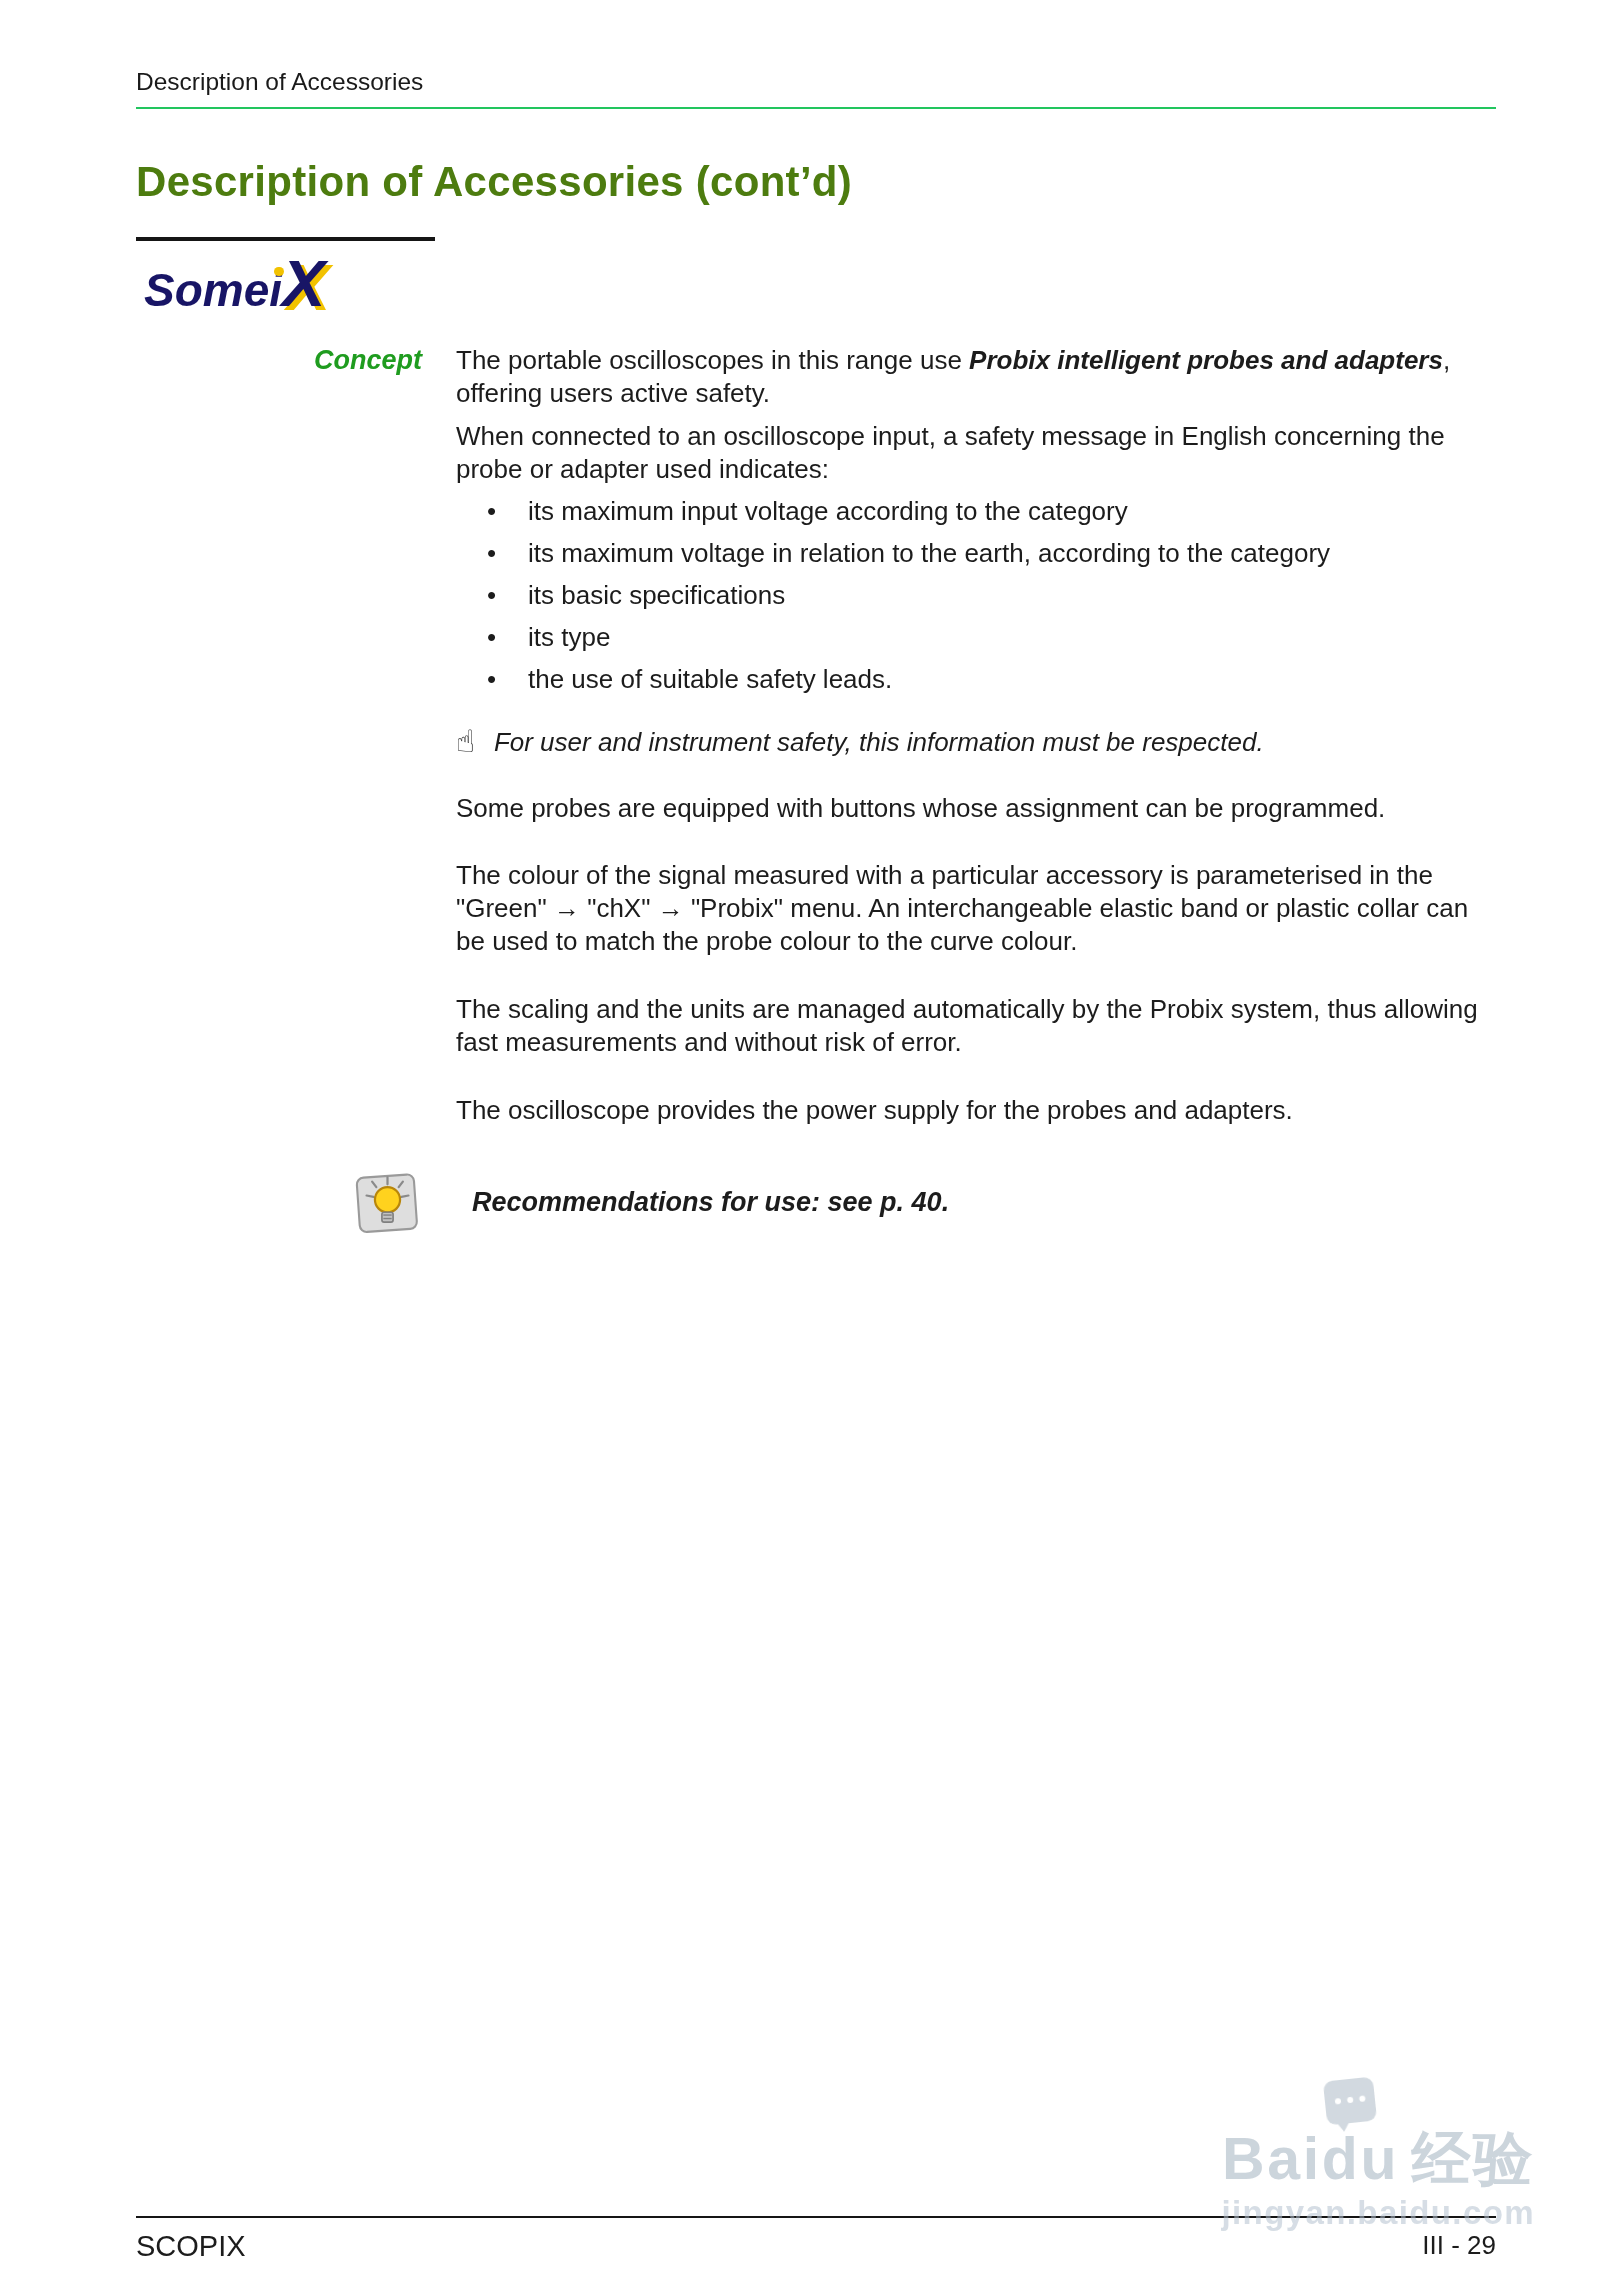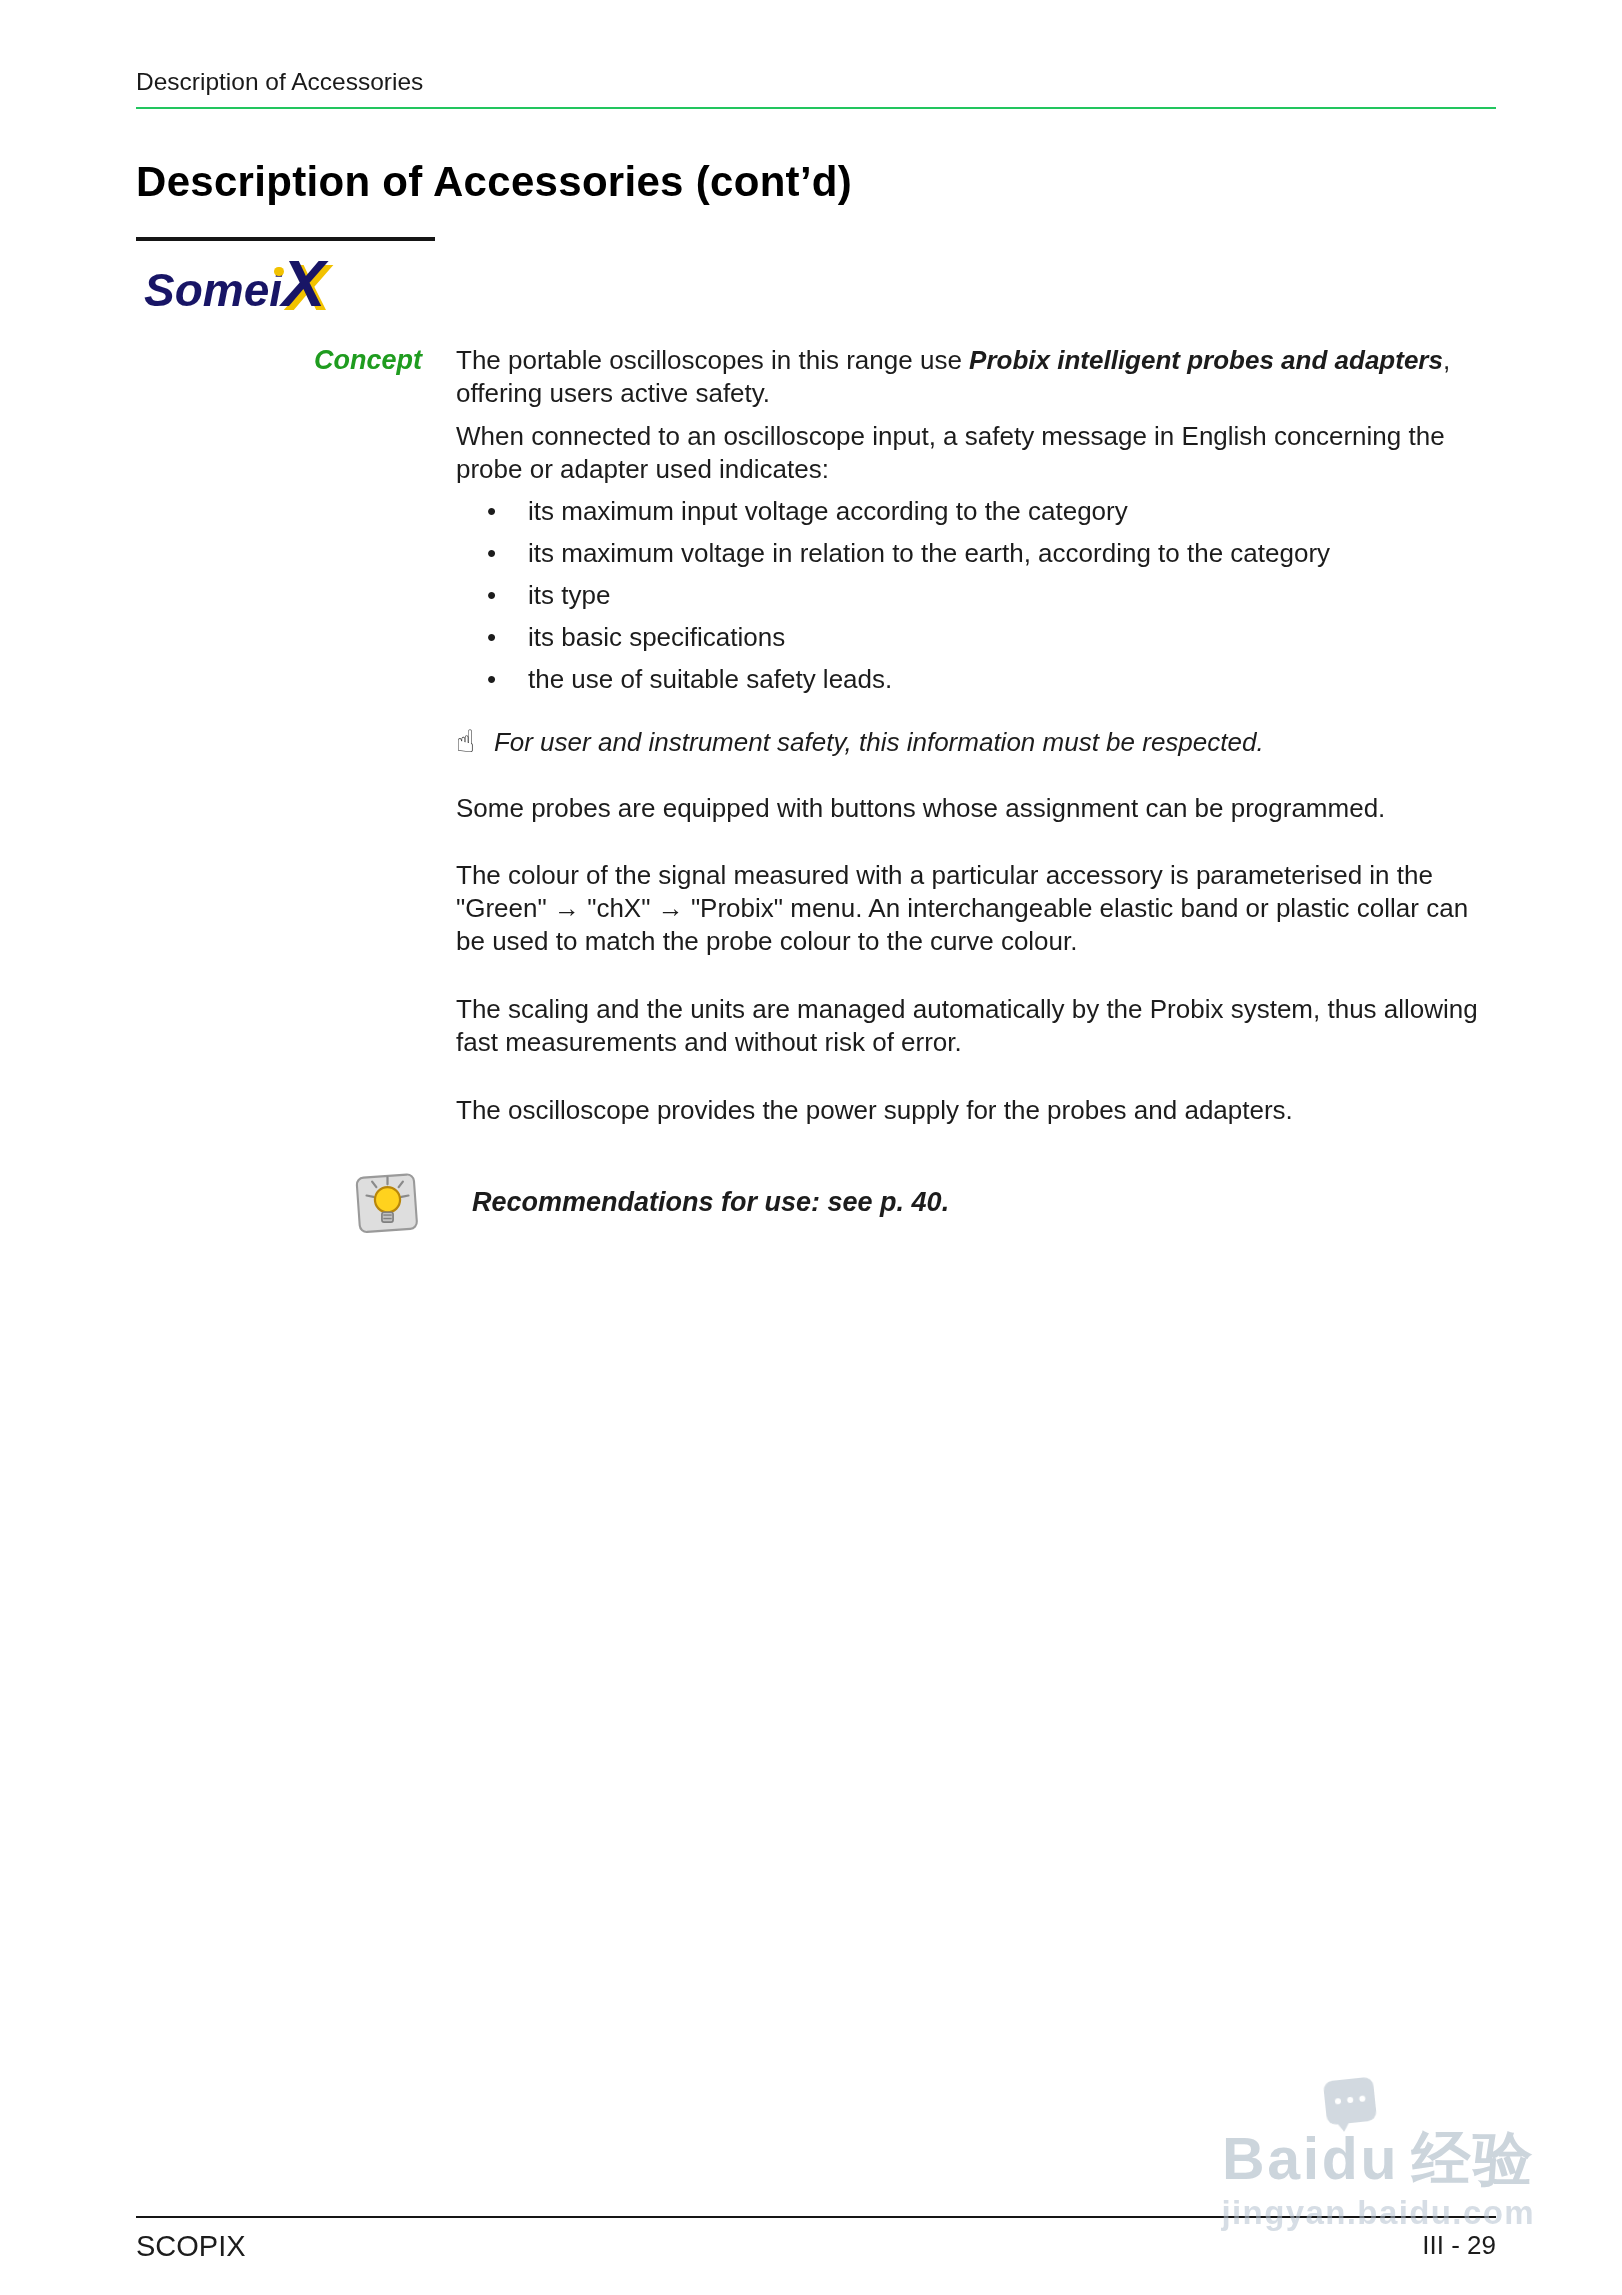--- a/index.html
+++ b/index.html
@@ -24,21 +24,21 @@
     padding-bottom: 11px;
     border-bottom: 2px solid #22c55e;
   }
 
   
   .page-title {
     position: absolute;
     left: 136px; top: 158px;
     font-size: 42px;
     font-weight: bold;
-    color: #000000;
+    color: #4d7c0f;
     letter-spacing: 0.3px;
   }
 
   
   .logo-rule {
     position: absolute;
     left: 136px; top: 237px;
     width: 299px; height: 4.1px;
     background: #151515;
   }
@@ -240,22 +240,22 @@
 
     <div class="body-col">
 
       <p class="tight"><span>The portable oscilloscopes in this range use </span><span class="emphasis">Probix intelligent probes and adapters</span><span>, offering users active safety.</span></p>
 
       <p class="tight">When connected to an oscilloscope input, a safety message in English concerning the probe or adapter used indicates:</p>
 
       <ul class="bullets">
         <li>its maximum input voltage according to the category</li>
         <li>its maximum voltage in relation to the earth, according to the category</li>
+        <li>its basic specifications</li>
         <li>its type</li>
-        <li>its basic specifications</li>
         <li>the use of suitable safety leads.</li>
       </ul>
 
       <div class="safety-note">
         <span class="hand-icon">☝</span>
         <span>For user and instrument safety, this information must be respected.</span>
       </div>
 
       <p class="para-buttons">Some probes are equipped with buttons whose assignment can be programmed.</p>
 

